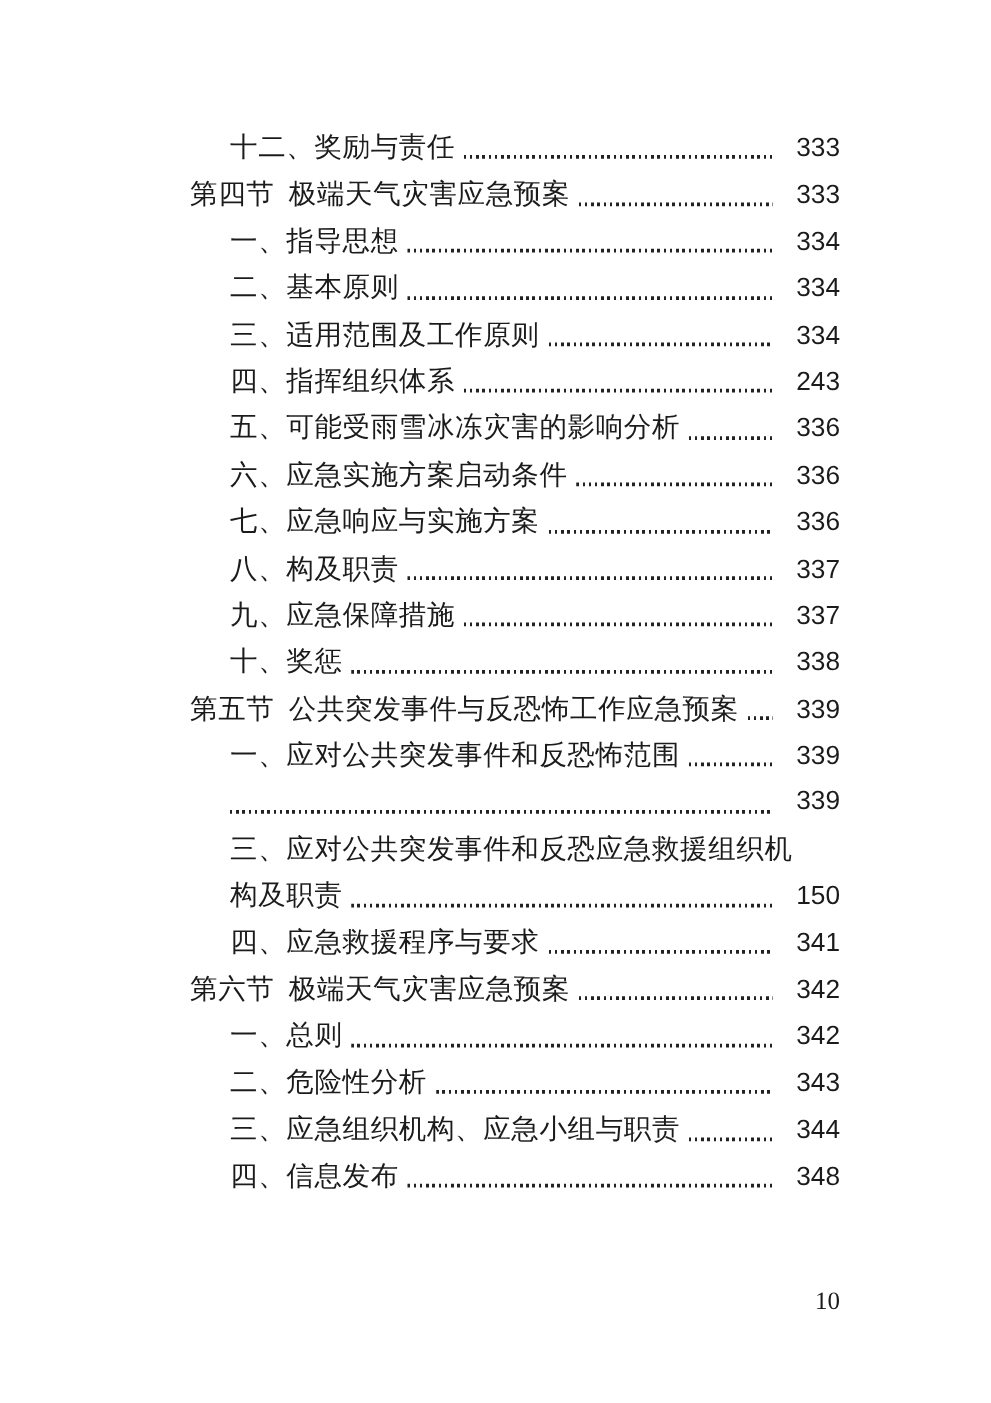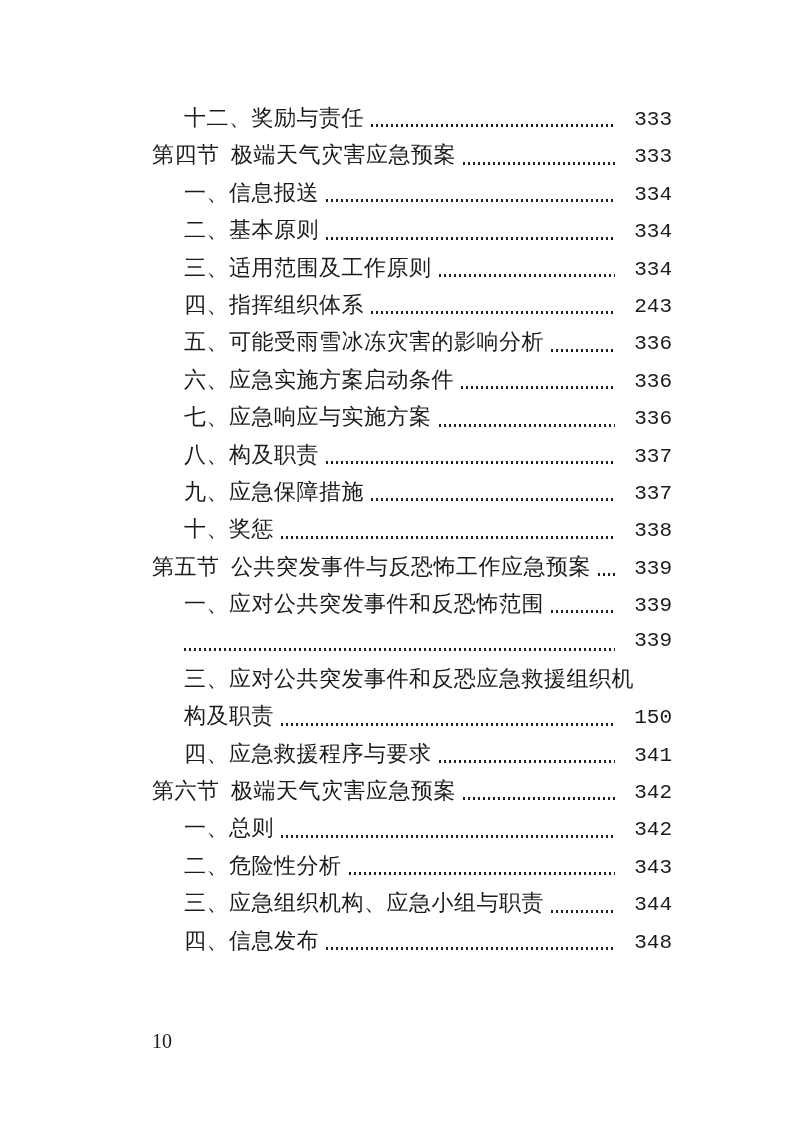--- a/index.html
+++ b/index.html
@@ -38,53 +38,53 @@
   .toc-leader {
     flex: 1 1 auto;
     height: 3px;
     align-self: flex-end;
     margin: 0 5px 9px 7px;
     background-image: repeating-linear-gradient(
       to right, #222222 0, #222222 2px, transparent 2px, transparent 5px);
   }
   .toc-row.dots-only .toc-leader { margin-left: 0; }
   .toc-page {
-    font-family: Liberation Mono, monospace;
+    font-family: Liberation Sans, sans-serif;
     font-size: 21px;
     white-space: nowrap;
     margin-left: 14px;
   }
   .footer {
     position: absolute;
     left: 152px;
     width: 520px;
     top: 1022px;
     height: 38px;
     line-height: 38px;
-    text-align: left;
+    text-align: right;
     font-size: 20px;
   }
 </style>
 </head>
 <body>
 
 <div class="page">
   <main class="toc">
       <div class="toc-row indent-2">
     <span class="toc-text">十二、奖励与责任</span>
     <span class="toc-leader"></span>
     <span class="toc-page">333</span>
   </div>
       <div class="toc-row indent-1">
     <span class="toc-text">第四节 极端天气灾害应急预案</span>
     <span class="toc-leader"></span>
     <span class="toc-page">333</span>
   </div>
       <div class="toc-row indent-2">
-    <span class="toc-text">一、信息报送</span>
+    <span class="toc-text">一、指导思想</span>
     <span class="toc-leader"></span>
     <span class="toc-page">334</span>
   </div>
       <div class="toc-row indent-2">
     <span class="toc-text">二、基本原则</span>
     <span class="toc-leader"></span>
     <span class="toc-page">334</span>
   </div>
       <div class="toc-row indent-2">
     <span class="toc-text">三、适用范围及工作原则</span>

